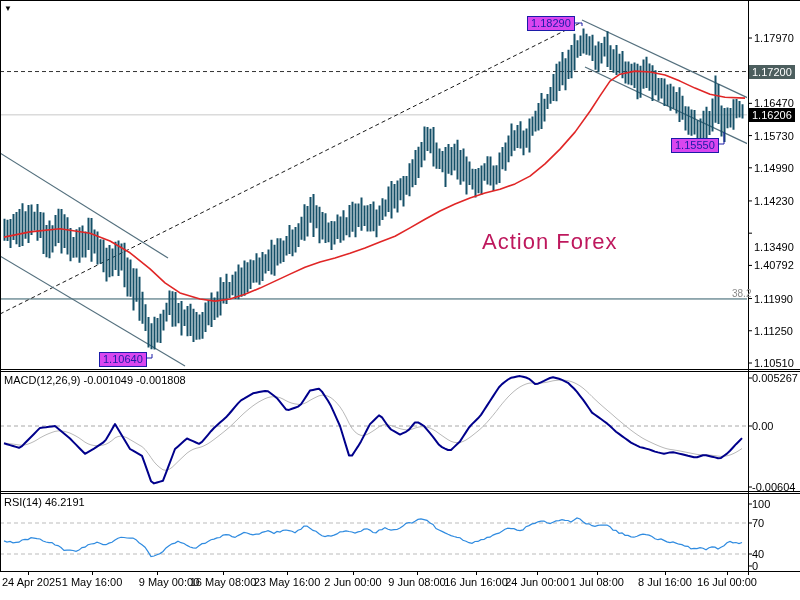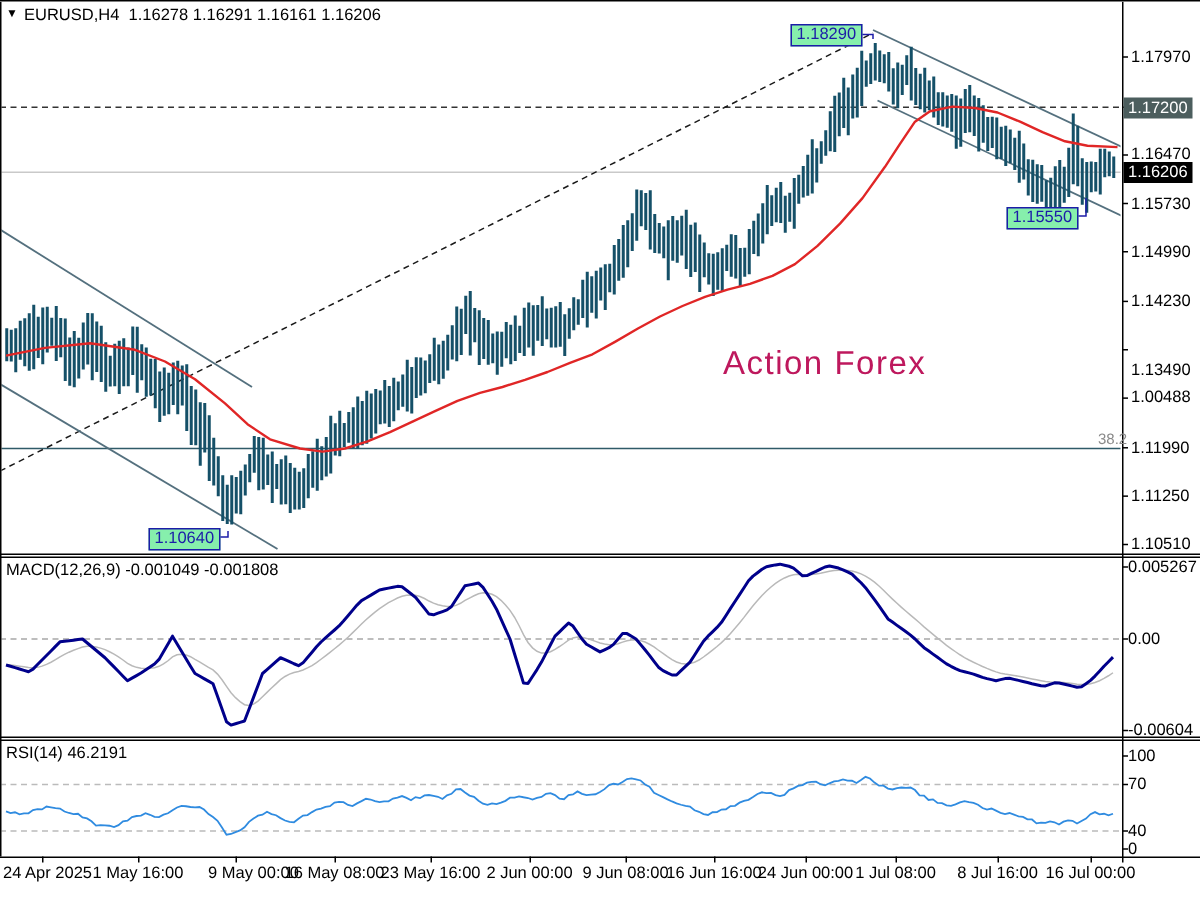--- a/index.html
+++ b/index.html
@@ -7,32 +7,31 @@
          font-family:"Liberation Sans",sans-serif;overflow:hidden;
          border-top:1px solid #000;box-sizing:border-box;}
   svg{position:absolute;left:0;top:0;}
   .lbl{position:absolute;font-size:11px;color:#000;line-height:12px;white-space:nowrap;}
   .axis-lbl{transform:translateY(-50%);}
   .axis-box{transform:translateY(-50%);color:#fff;padding:1px 3px 1px 3px;}
   .title{position:absolute;left:16px;top:3px;font-size:11px;color:#000;white-space:pre;}
   .expander{position:absolute;left:4px;top:3px;font-size:8px;color:#000;}
   .watermark{position:absolute;left:482px;top:228px;font-size:22px;color:#be185d;letter-spacing:1px;}
   .callout{position:absolute;font-size:11px;line-height:11px;color:#1c1ca8;border:1px solid #1c1ca8;
-           background:#86efac;padding:1px 3px;white-space:nowrap;}
+           background:#d946ef;padding:1px 3px;white-space:nowrap;}
   .ind-lbl{position:absolute;left:4px;font-size:11px;color:#000;}
   .time-lbl{position:absolute;top:575px;font-size:11px;color:#000;white-space:nowrap;transform:translateX(-50%);}
   .time-lbl.left{transform:none;}
   .fib-lbl{position:absolute;font-size:10px;color:#8a8a8a;}
 </style>
 </head>
 <body>
 
 <div class="stage">
   <span class="expander">▼</span>
-  <div class="title"><span>EURUSD,H4</span>&nbsp;&nbsp;<span>1.16278 1.16291 1.16161 1.16206</span></div>
 
   <svg id="cv" width="800" height="600">
       <defs>
         <clipPath id="clipMain">
           <rect x="1" y="1" width="746" height="366"></rect>
         </clipPath>
         <clipPath id="clipMacd">
           <rect x="1" y="372" width="746" height="117"></rect>
         </clipPath>
         <clipPath id="clipRsi">
@@ -109,21 +108,21 @@
   <div class="ind-lbl" style="top:495px">RSI(14) 46.2191</div>
 
   <div id="labels">
       <div class="lbl axis-lbl" style="left: 754px; top: 37px;">1.17970</div>
       <div class="lbl axis-lbl" style="left: 754px; top: 70.5456px;">1.17200</div>
       <div class="lbl axis-lbl" style="left: 754px; top: 102.349px;">1.16470</div>
       <div class="lbl axis-lbl" style="left: 754px; top: 134.587px;">1.15730</div>
       <div class="lbl axis-lbl" style="left: 754px; top: 166.826px;">1.14990</div>
       <div class="lbl axis-lbl" style="left: 754px; top: 199.936px;">1.14230</div>
       <div class="lbl axis-lbl" style="left: 754px; top: 246px;">1.13490</div>
-      <div class="lbl axis-lbl" style="left: 754px; top: 264.413px;">1.00488</div>
+      <div class="lbl axis-lbl" style="left: 754px; top: 264.413px;">1.40792</div>
       <div class="lbl axis-lbl" style="left: 754px; top: 297.523px;">1.11990</div>
       <div class="lbl axis-lbl" style="left: 754px; top: 329.761px;">1.11250</div>
       <div class="lbl axis-lbl" style="left: 754px; top: 362px;">1.10510</div>
       <div class="lbl axis-box" style="left: 749px; top: 70.5456px; background: rgb(76, 94, 94);">1.17200</div>
       <div class="lbl axis-box" style="left: 749px; top: 113.85px; background: rgb(0, 0, 0);">1.16206</div>
       <div class="lbl axis-lbl" style="left: 752px; top: 377px;">0.005267</div>
       <div class="lbl axis-lbl" style="left: 752px; top: 425px;">0.00</div>
       <div class="lbl axis-lbl" style="left: 752px; top: 486px;">-0.00604</div>
       <div class="lbl axis-lbl" style="left: 752px; top: 503px;">100</div>
       <div class="lbl axis-lbl" style="left: 752px; top: 522px;">70</div>

